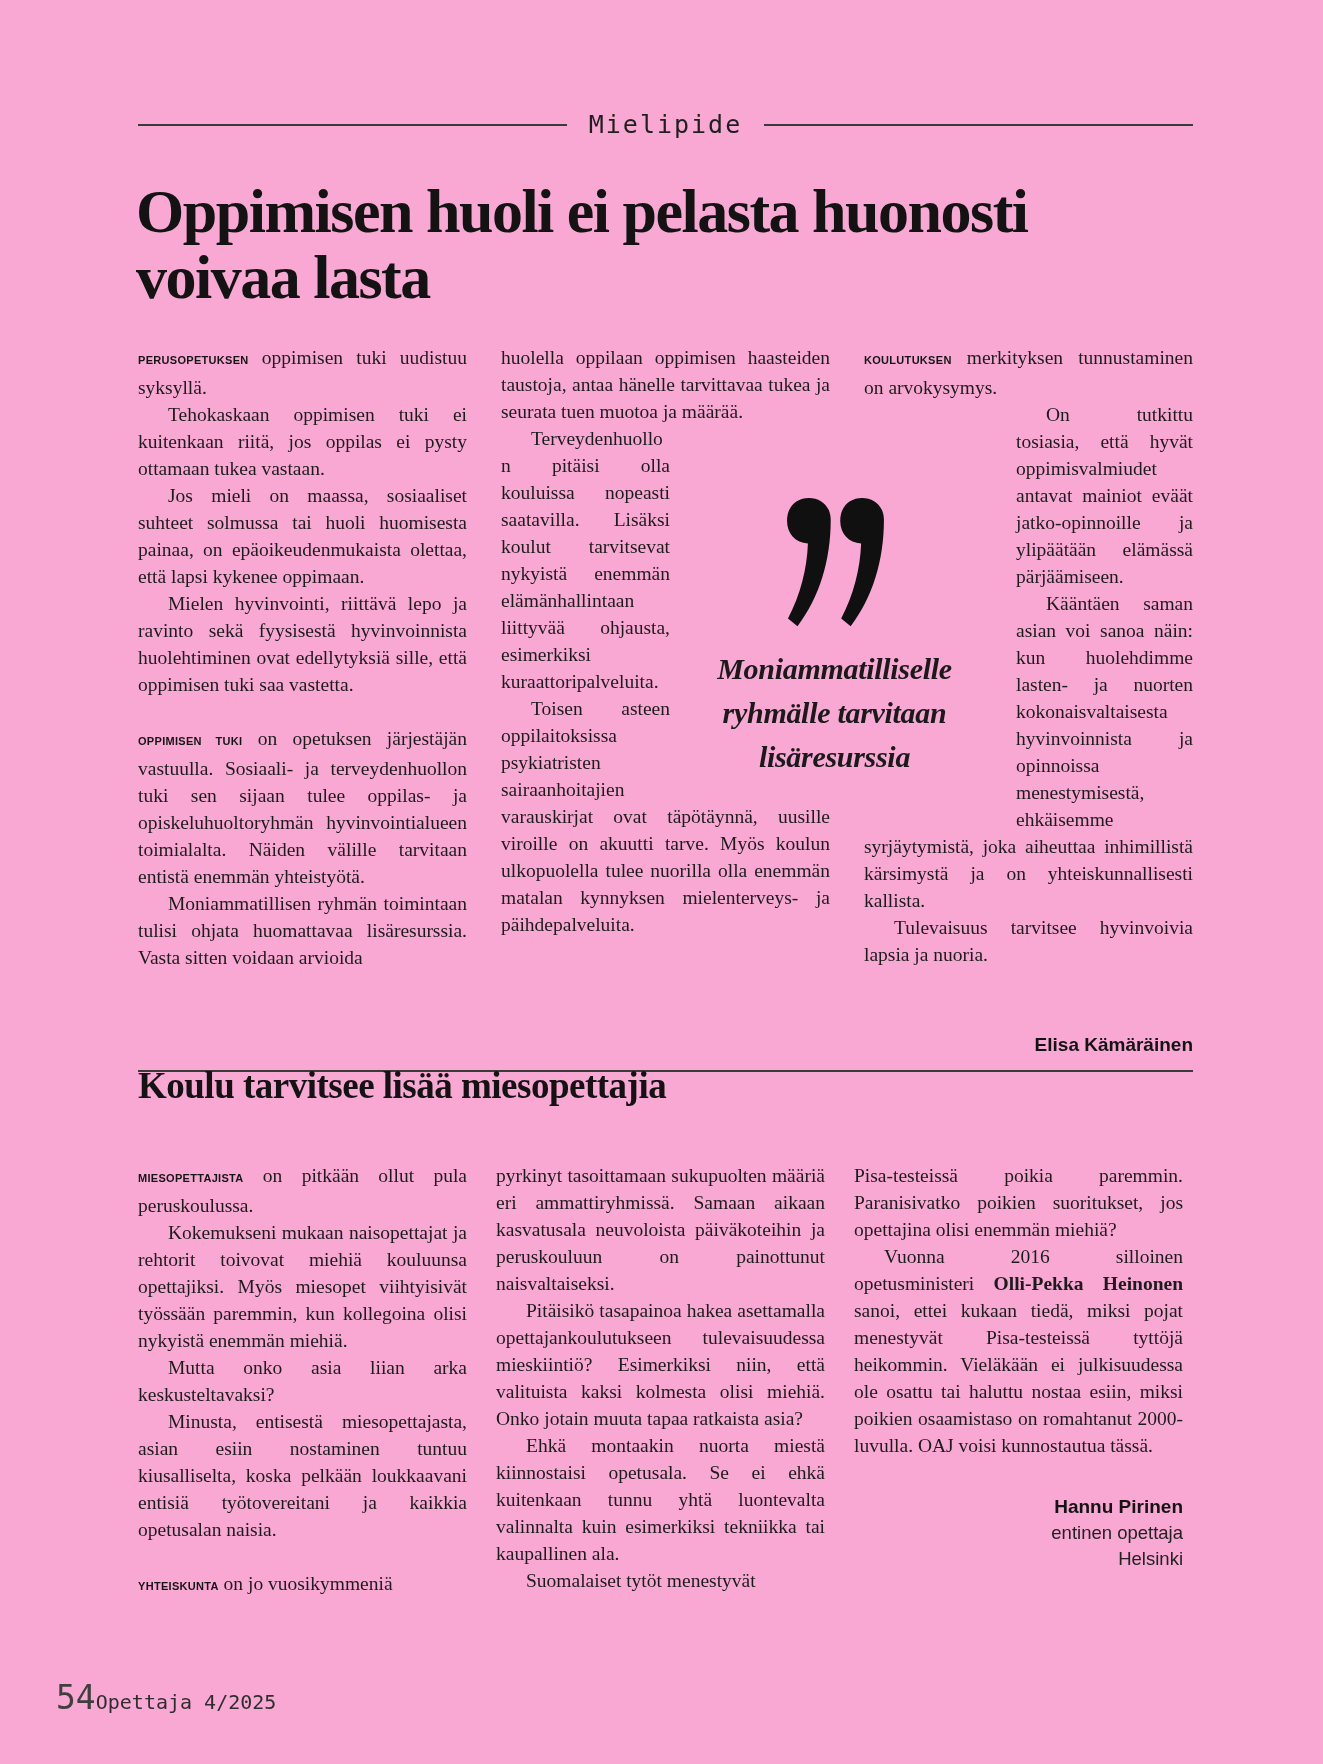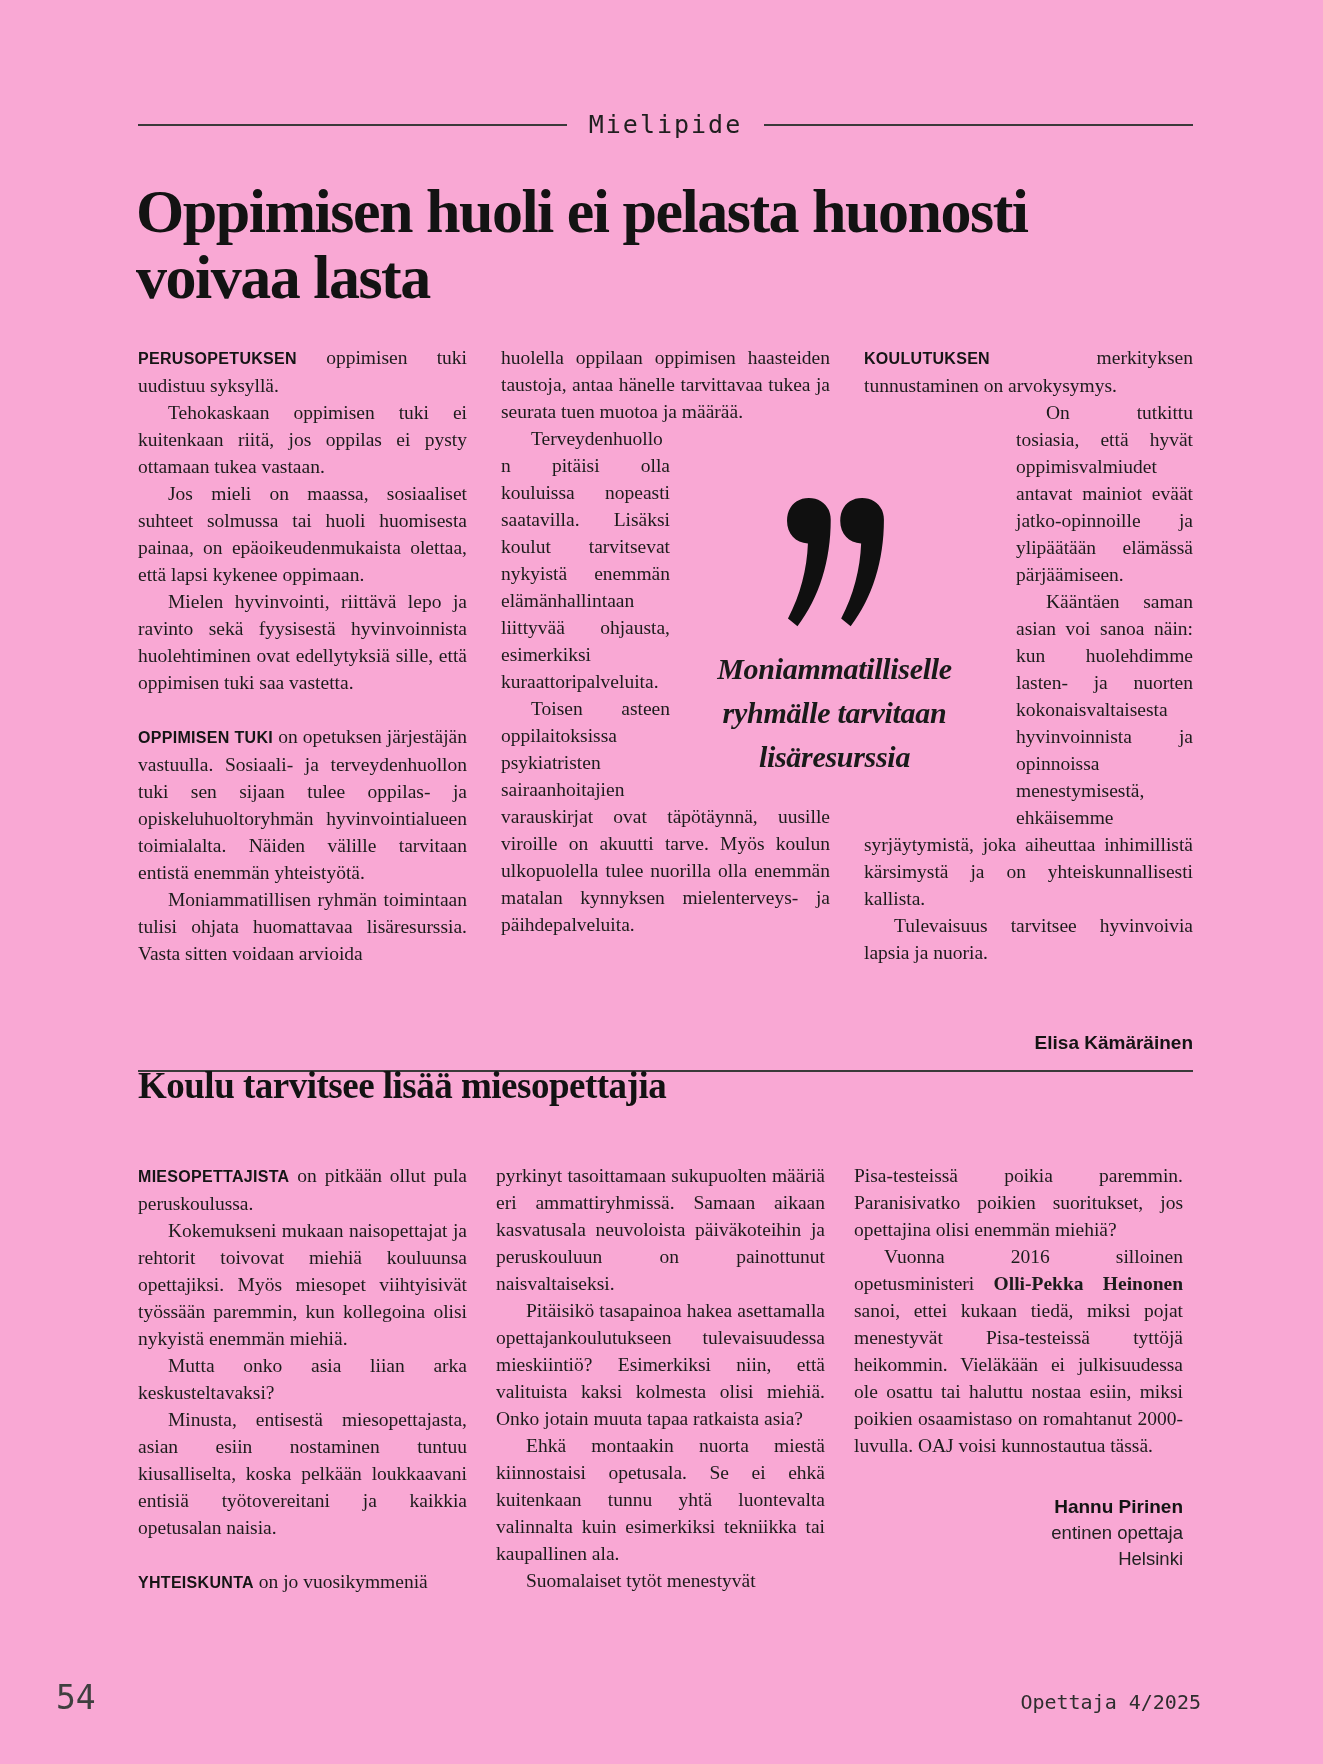--- a/index.html
+++ b/index.html
@@ -34,21 +34,21 @@
   .cols2 { top:1162px;gap:29px; }
   .col { min-width:0; }
   p.body {
     font-size:19.5px; line-height:27px; text-align:justify; color:#1c1c1c;
     overflow-wrap:break-word; hyphens:auto; -webkit-hyphens:auto;
   }
   p.ind { text-indent:30px; }
   p.gap { margin-top:27px; }
   .kick {
     font-family:"Liberation Sans", sans-serif; font-weight:700;
-    font-size:16px; letter-spacing:.3px; color:#151515;
+    font-size:11px; letter-spacing:.3px; color:#151515;
   }
   
   .spacer-right { float:right; width:160px; height:351px; margin-top:27px; }
   .spacer-left  { float:left;  width:152px; height:351px; margin-top:81px; }
   
   .pullquote {
     position:absolute; left:524px; top:152px; width:345px;
     text-align:center; z-index:2;
   }
   .pq-marks { display:block; margin:0 auto 18px auto; width:100px; height:133px; }
@@ -68,21 +68,21 @@
     position:absolute; top:1064px; left:138px; width:1055px;
     font-family:"Liberation Serif", serif; font-weight:700;
     font-size:37px; letter-spacing:-0.5px; color:#131313;
   }
   .byline2 { margin-top:34px; text-align:right; font-family:"Liberation Sans", sans-serif; }
   .byline2 .name { font-weight:700; font-size:19px; color:#141414; line-height:27px; }
   .byline2 .sub  { font-weight:400; font-size:18.5px; color:#222; line-height:26px; }
   
   .footer {
     position:absolute; left:56px; right:122px; top:1678px;
-    display:flex; justify-content:space-between; align-items:baseline;
+    display:flex; align-items:baseline;
     font-family:"DejaVu Sans Mono", monospace;
   }
   .footer .pagenum { font-size:33px; color:#3f3f3f; }
   .footer .issue   { font-size:20px; color:#2e2e2e; }
 </style>
 </head>
 <body>
 
 <div class="page">
 

